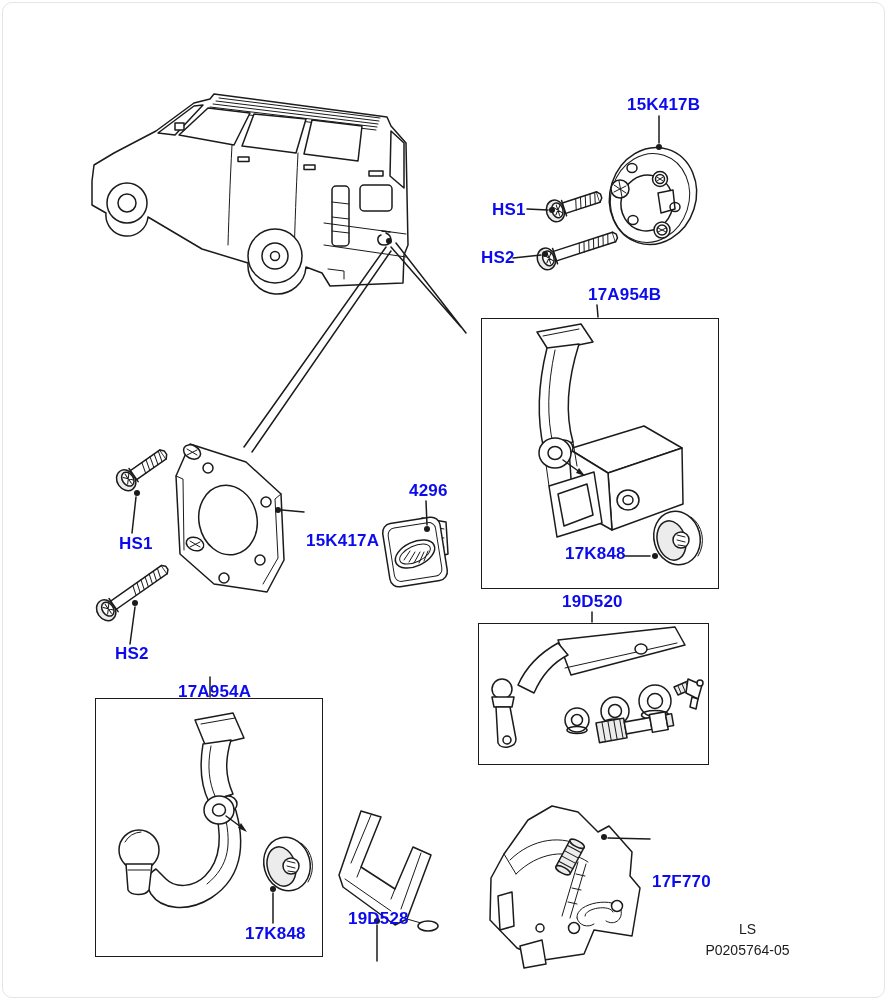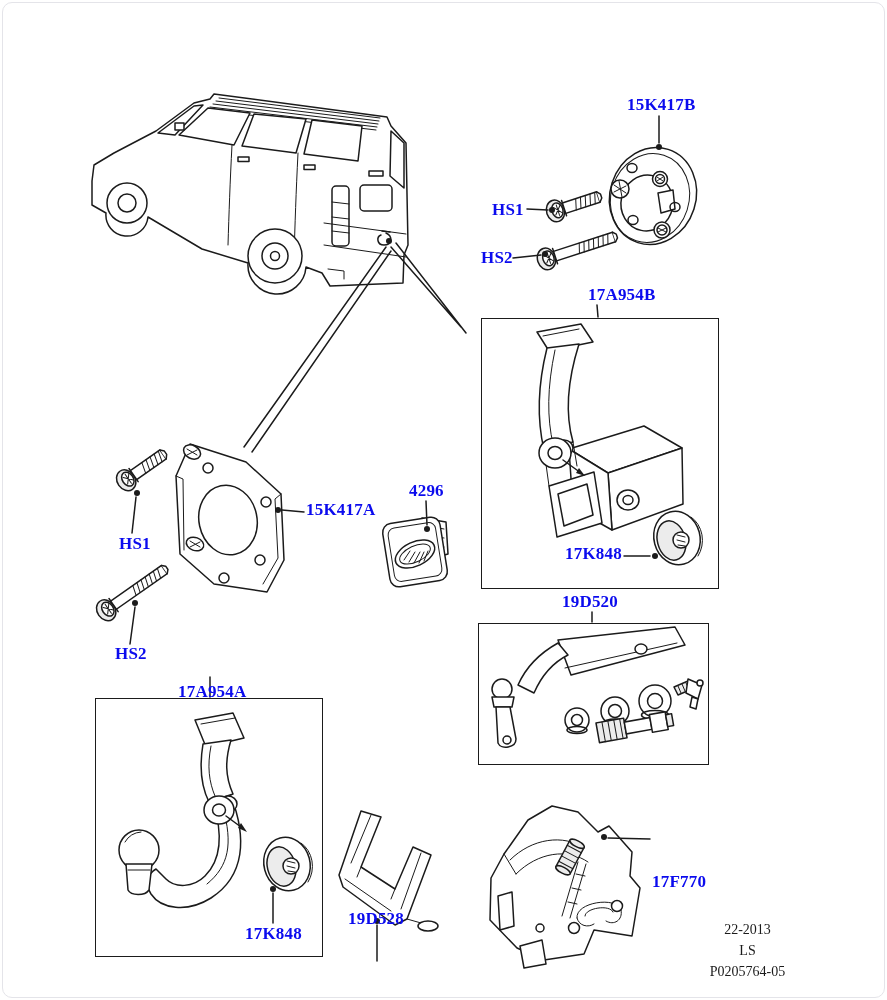--- a/index.html
+++ b/index.html
@@ -1,17 +1,17 @@
 <!DOCTYPE html>
 <html><head>
 <meta charset="utf-8">
 <style>
   html,body{margin:0;padding:0;background:#fff;}
   .page{position:relative;width:887px;height:1000px;background:#fff;
-        font-family:Liberation Serif, serif;overflow:hidden;}
+        font-family:Liberation Sans, sans-serif;overflow:hidden;}
   .page::after{content:"";position:absolute;inset:2px;border:1px solid #e4e4e9;
         border-radius:10px;pointer-events:none;z-index:9;}
   .plbl{position:absolute;color:#0b0bee;font-weight:bold;font-size:17px;
         letter-spacing:.2px;white-space:nowrap;cursor:pointer;z-index:6;}
   .pbox{position:absolute;border:1.6px solid #1b1b1b;z-index:1;}
   .part{position:absolute;z-index:2;}
   .overlay{position:absolute;left:0;top:0;z-index:4;pointer-events:none;}
   svg *{stroke:#1b1b1b;stroke-width:1.5;fill:none;stroke-linecap:round;stroke-linejoin:round;}
   svg .w{fill:#ffffff;}
   svg .g{fill:#ececec;}
@@ -291,29 +291,28 @@
       <circle cx="377" cy="921" r="3" class="dot"></circle>
     <path d="M650,839 L608,838"></path>
       <circle cx="604" cy="837" r="3" class="dot"></circle>
   </svg>
 
   <div class="plbl" style="left:627px;top:95px">15K417B</div>
   <div class="plbl" style="left:492px;top:200px">HS1</div>
   <div class="plbl" style="left:481px;top:248px">HS2</div>
   <div class="plbl" style="left:588px;top:285px">17A954B</div>
   <div class="plbl" style="left:409px;top:481px">4296</div>
-  <div class="plbl" style="left:306px;top:500px">15K417A</div>
+  <div class="plbl" style="left:306px;top:531px">15K417A</div>
   <div class="plbl" style="left:119px;top:534px">HS1</div>
   <div class="plbl" style="left:115px;top:644px">HS2</div>
   <div class="plbl" style="left:178px;top:682px">17A954A</div>
   <div class="plbl" style="left:565px;top:544px">17K848</div>
   <div class="plbl" style="left:562px;top:592px">19D520</div>
   <div class="plbl" style="left:245px;top:924px">17K848</div>
   <div class="plbl" style="left:348px;top:909px">19D528</div>
   <div class="plbl" style="left:652px;top:872px">17F770</div>
 
   <div class="footer">
-    <div>22-2013</div>
     <div>LS</div>
     <div>P0205764-05</div>
   </div>
 
 </div>
 
 </body></html>

